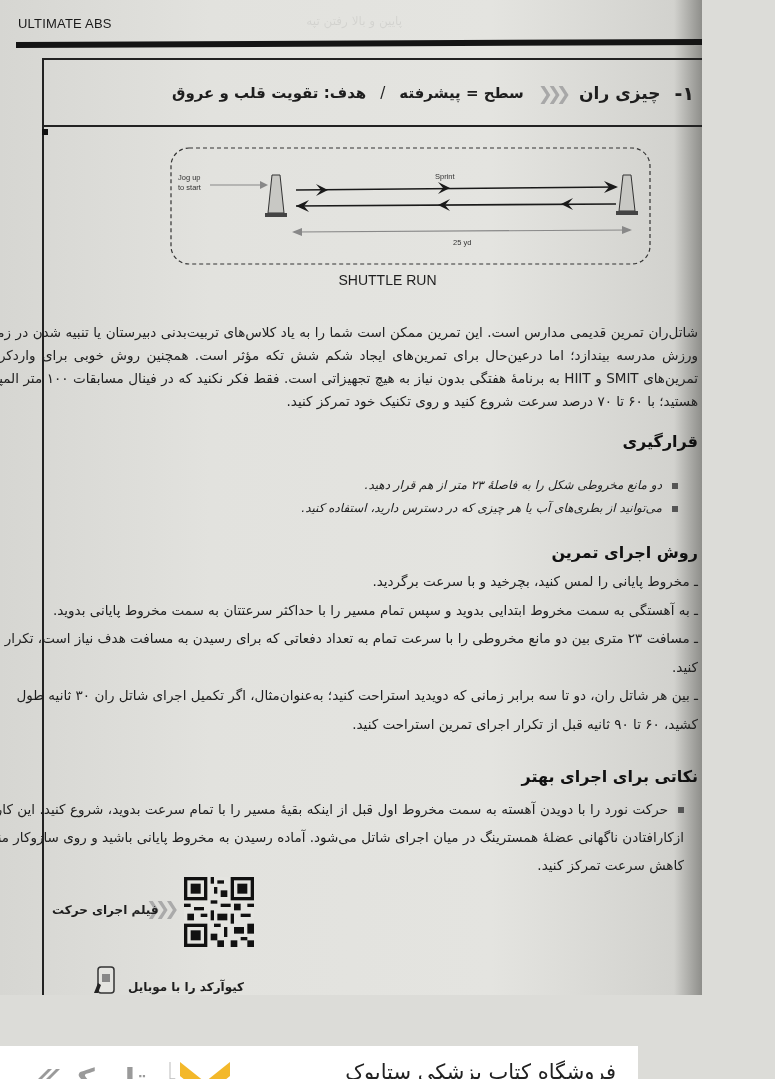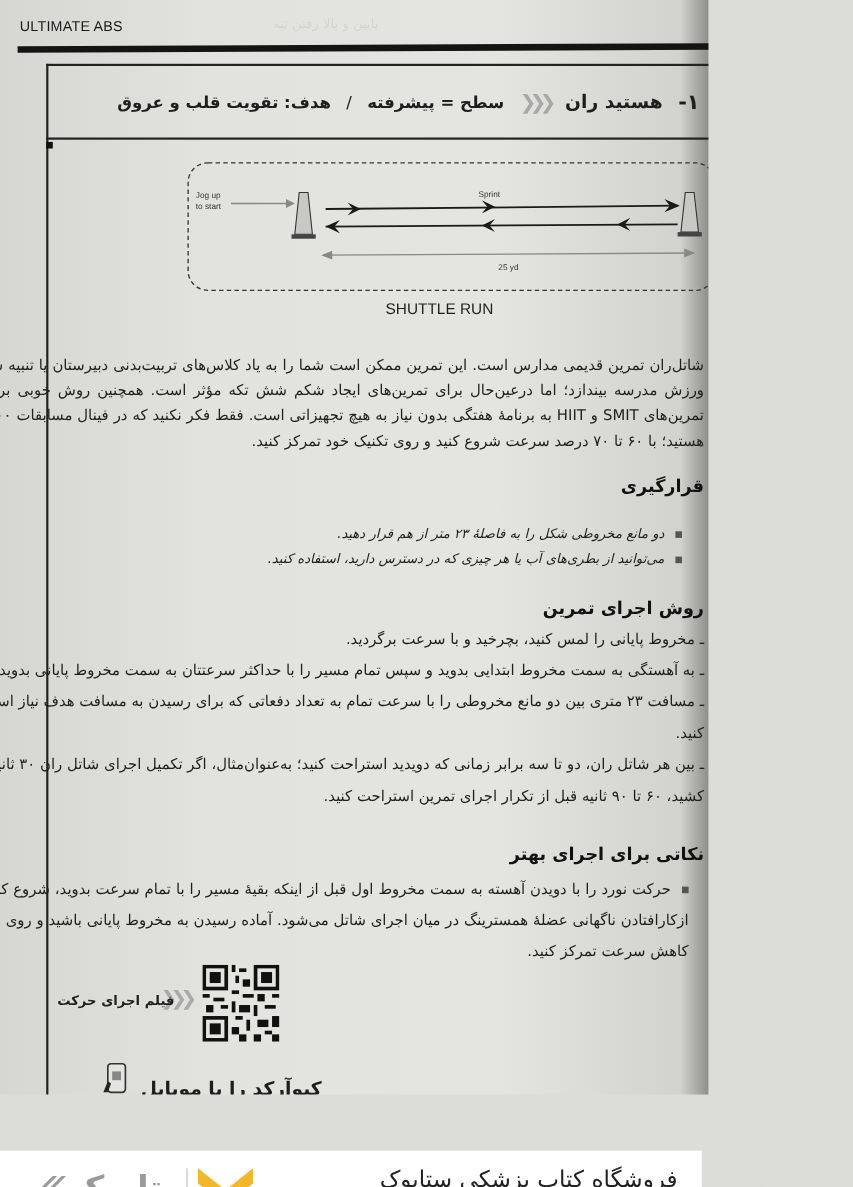--- a/index.html
+++ b/index.html
@@ -3,21 +3,21 @@
 <meta charset="utf-8">
 <style>
   html, body { margin:0; padding:0; }
   body {
     width:775px; height:1079px; overflow:hidden; position:relative;
     background:#dcdcd8;
     font-family:"DejaVu Sans", sans-serif;
     color:#1e1e1e;
   }
   .page {
-    position:absolute; left:0; top:0; width:644px; height:995px;
+    position:absolute; left:0; top:0; width:702px; height:995px;
     background:linear-gradient(90deg,#d6d6d2 0%,#e2e2de 30%,#e4e4e0 70%,#d2d2ce 96%,#8e8e8a 100%);
     overflow:hidden;
   }
   .ghost {
     position:absolute; color:rgba(0,0,0,0.07); font-size:12px; direction:rtl;
   }
   .running-head {
     position:absolute; left:18px; top:16px; font-size:13px; font-family:"Liberation Sans", sans-serif;
     letter-spacing:0.2px; color:#1a1a1a;
   }
@@ -31,60 +31,60 @@
     font-weight:bold; font-size:17px;
   }
   .title-num { font-size:19px; }
   .chevrons { color:#a8a8a8; font-size:18px; letter-spacing:-6px; }
   .title-meta { font-size:15px; }
   .title-rule { position:absolute; left:42px; top:125px; width:740px; height:2px; background:#222; }
   .left-marker { position:absolute; left:42px; top:129px; width:6px; height:6px; background:#111; }
 
   .diagram { position:absolute; left:168px; top:145px; width:485px; height:122px; }
   .diagram-caption { position:absolute; left:0; width:775px; top:272px; text-align:center; font-family:"Liberation Sans", sans-serif; font-size:14px; }
-  .diagram-caption span { position:relative; left:12px;margin-top:29px; }
+  .diagram-caption span { position:relative; left:0;margin-top:29px; }
 
   .para {
     position:absolute; right:4px; width:715px; direction:rtl; text-align:justify;
     font-size:13.5px; line-height:23px; color:#222;margin-top:25px;
   }
   .h2 { position:absolute; right:4px; direction:rtl; font-weight:bold; font-size:16px; color:#111; }
   .bullet-list { position:absolute; right:4px; width:715px; direction:rtl; font-size:12px; line-height:23px; margin:12px; padding:0; list-style:none;font-style:italic; }
   .bullet-list li { position:relative; padding-right:24px; }
   .bullet-list li::before { content:""; position:absolute; right:8px; top:9px; width:6px; height:6px; background:#555; }
   .dash-list { position:absolute; right:4px; width:715px; direction:rtl; font-size:13.5px; line-height:28.6px; margin:0; padding:0; list-style:none; }
   .tips { position:absolute; right:18px; width:715px; direction:rtl; font-size:13.5px; line-height:28px; text-align:justify; }
   .tips .sq { display:inline-block; width:6px; height:6px; background:#555; margin-left:10px; vertical-align:middle; }
 
   .qr { position:absolute; left:184px; top:877px; width:70px; height:70px; }
   .video-label { position:absolute; left:52px; top:903px; font-weight:bold; font-size:12px; direction:rtl; }
   .video-chev { position:absolute; left:146px; top:898px; color:#aaa; font-size:18px; letter-spacing:-6px; }
   .phone-icon { position:absolute; left:92px; top:965px; width:26px; height:30px; }
-  .scan-label { position:absolute; left:128px; top:980px; font-weight:bold; font-size:17px; direction:rtl; }
+  .scan-label { position:absolute; left:128px; top:980px; font-weight:bold; font-size:12px; direction:rtl; }
 
   .banner { position:absolute; left:0; top:1046px; width:638px; height:84px; background:#ffffff; }
   .shop-name { position:absolute; right:22px; top:14px; direction:rtl; font-size:21px; color:#222; }
   .shop-url { position:absolute; right:16px; top:44px; font-family:"DejaVu Sans", sans-serif; font-size:27px; letter-spacing:7px; color:#222; }
   .shop-url .y { color:#f3b82a; }
   .logo { position:absolute; left:30px; top:8px; width:240px; height:70px; }
 </style>
 </head>
 <body>
 
 <div class="page">
   <div class="ghost" style="right:300px;top:14px;">پایین و بالا رفتن تپه</div>
 
   <div class="running-head">ULTIMATE ABS</div>
   <div class="thick-rule"></div>
 
   <div class="box"></div>
 
   <div class="title-row">
     <span class="title-num">۱-</span>
-    <span>هستید ران</span>
+    <span>چیزی ران</span>
     <span class="chevrons">❮❮❮</span>
     <span class="title-meta">سطح = پیشرفته</span>
     <span class="title-meta" style="font-weight:normal">/</span>
     <span class="title-meta">هدف: تقویت قلب و عروق</span>
   </div>
   <div class="title-rule"></div>
   <div class="left-marker"></div>
 
   <svg class="diagram" viewBox="0 0 485 122">
     <rect x="3" y="3" width="479" height="116" rx="18" ry="18" fill="none" stroke="#333" stroke-width="1.2" stroke-dasharray="4 3"></rect>

